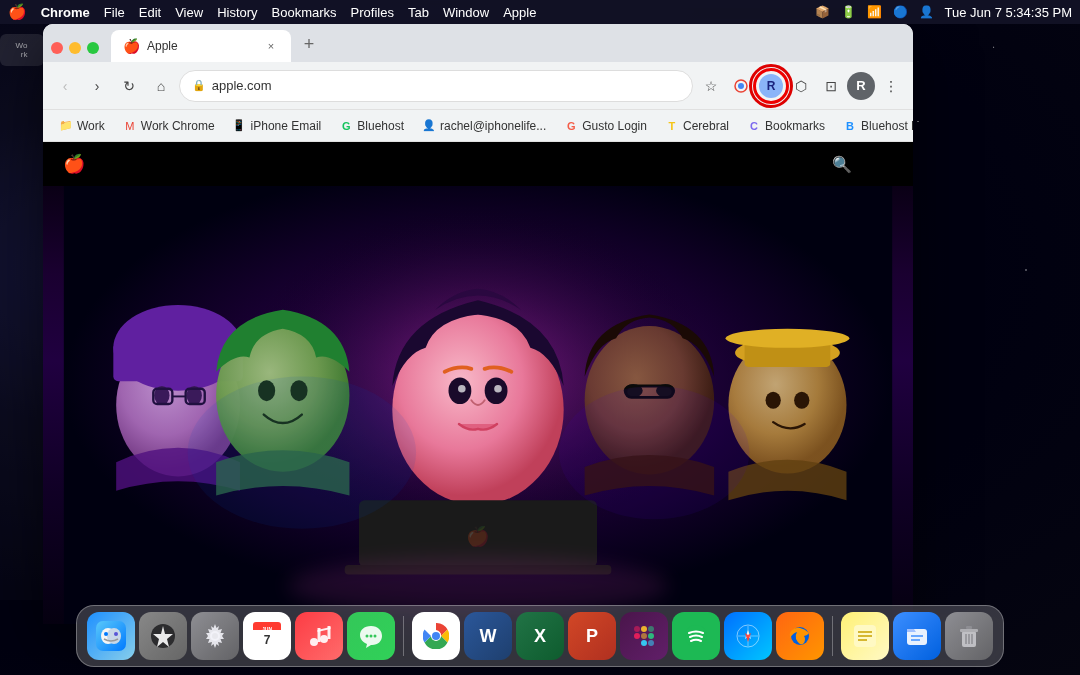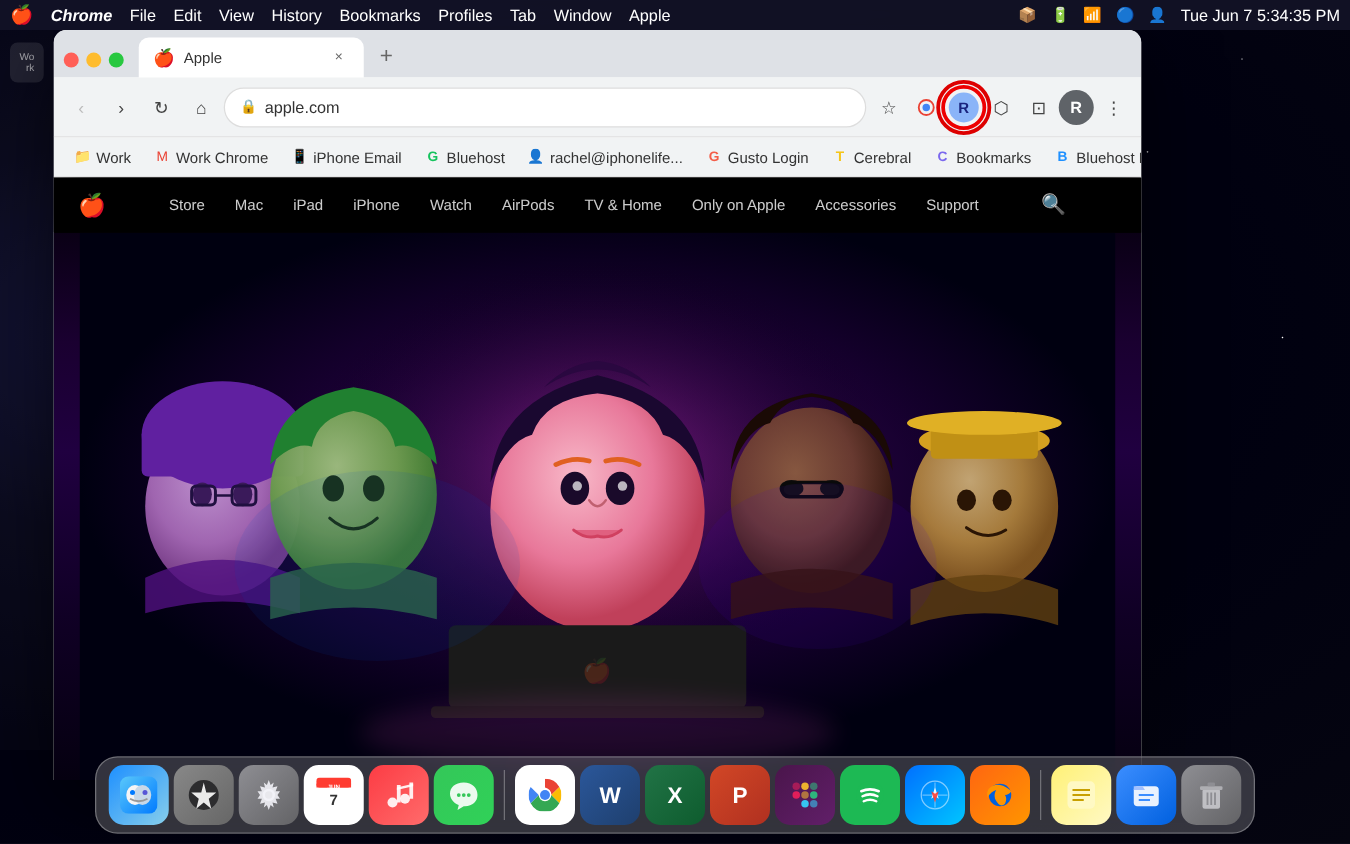--- a/index.html
+++ b/index.html
@@ -78,21 +78,20 @@
 
     .menubar-item {
       font-size: 13px;
       color: white;
       cursor: pointer;
       white-space: nowrap;
     }
 
     .menubar-item.bold {
       font-weight: 600;
-      font-style: italic;
     }
 
     .menubar-icon {
       width: 16px;
       height: 16px;
       display: inline-flex;
       align-items: center;
       justify-content: center;
       font-size: 12px;
     }
@@ -105,21 +104,21 @@
       width: 43px;
       height: calc(100% - 24px - 75px);
       background: rgba(15, 15, 30, 0.3);
       display: flex;
       flex-direction: column;
       align-items: center;
       padding-top: 10px;
     }
 
     .left-strip-item {
-      width: 27px;
+      width: 44px;
       height: 32px;
       background: rgba(255,255,255,0.1);
       border-radius: 6px;
       margin-bottom: 4px;
       display: flex;
       align-items: center;
       justify-content: center;
       font-size: 10px;
       color: rgba(255,255,255,0.7);
       text-align: right;
@@ -662,32 +661,20 @@
         <span class="bookmark-favicon" style="color:#1e90ff;font-weight:700;">B</span>
         <span>Bluehost Portal</span>
       </div>
 
     </div>
 
     <div class="web-content">
 
       <div class="apple-nav">
         <span class="apple-nav-logo">🍎</span>
-        <div class="apple-nav-items">
-          <span class="apple-nav-item">Store</span>
-          <span class="apple-nav-item">Mac</span>
-          <span class="apple-nav-item">iPad</span>
-          <span class="apple-nav-item">iPhone</span>
-          <span class="apple-nav-item">Watch</span>
-          <span class="apple-nav-item">AirPods</span>
-          <span class="apple-nav-item">TV &amp; Home</span>
-          <span class="apple-nav-item">Only on Apple</span>
-          <span class="apple-nav-item">Accessories</span>
-          <span class="apple-nav-item">Support</span>
-        </div>
         <div class="apple-nav-icons">
           <span>🔍</span>
           <span>🛍</span>
         </div>
       </div>
 
       <div class="hero-area">
         <div class="hero-bg"></div>
         <div class="glow-center"></div>
         <div class="glow-left"></div>

